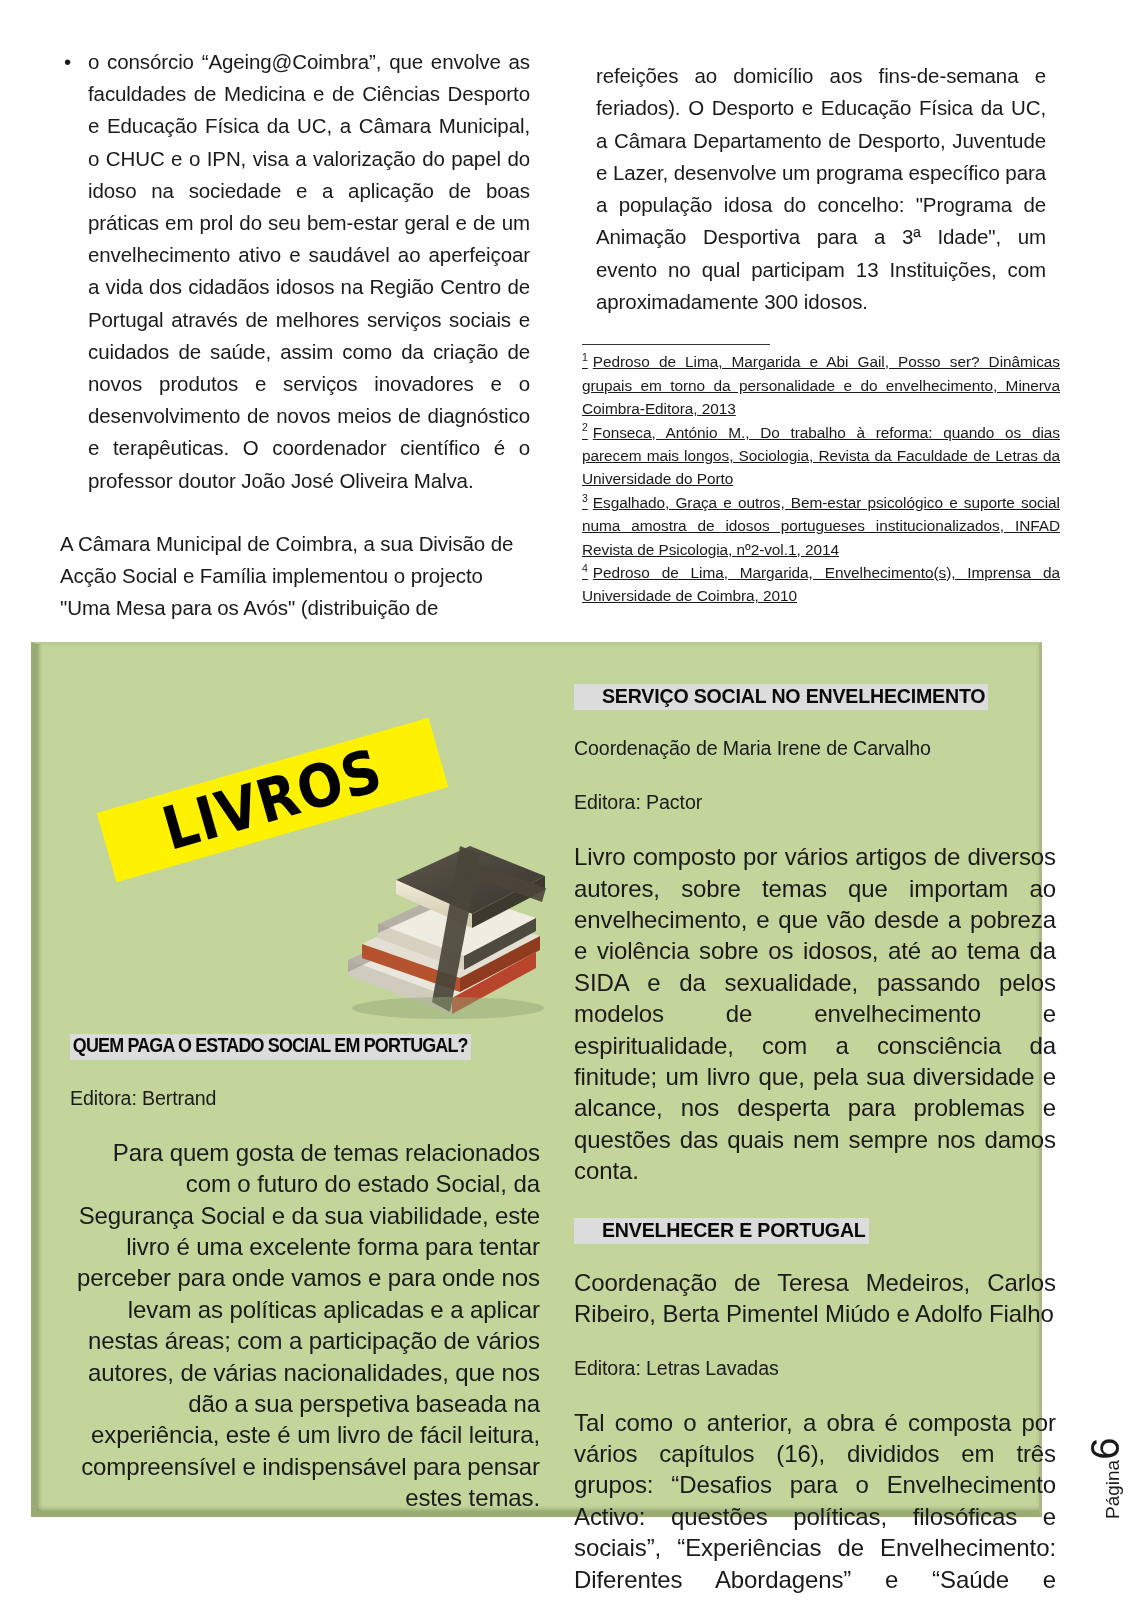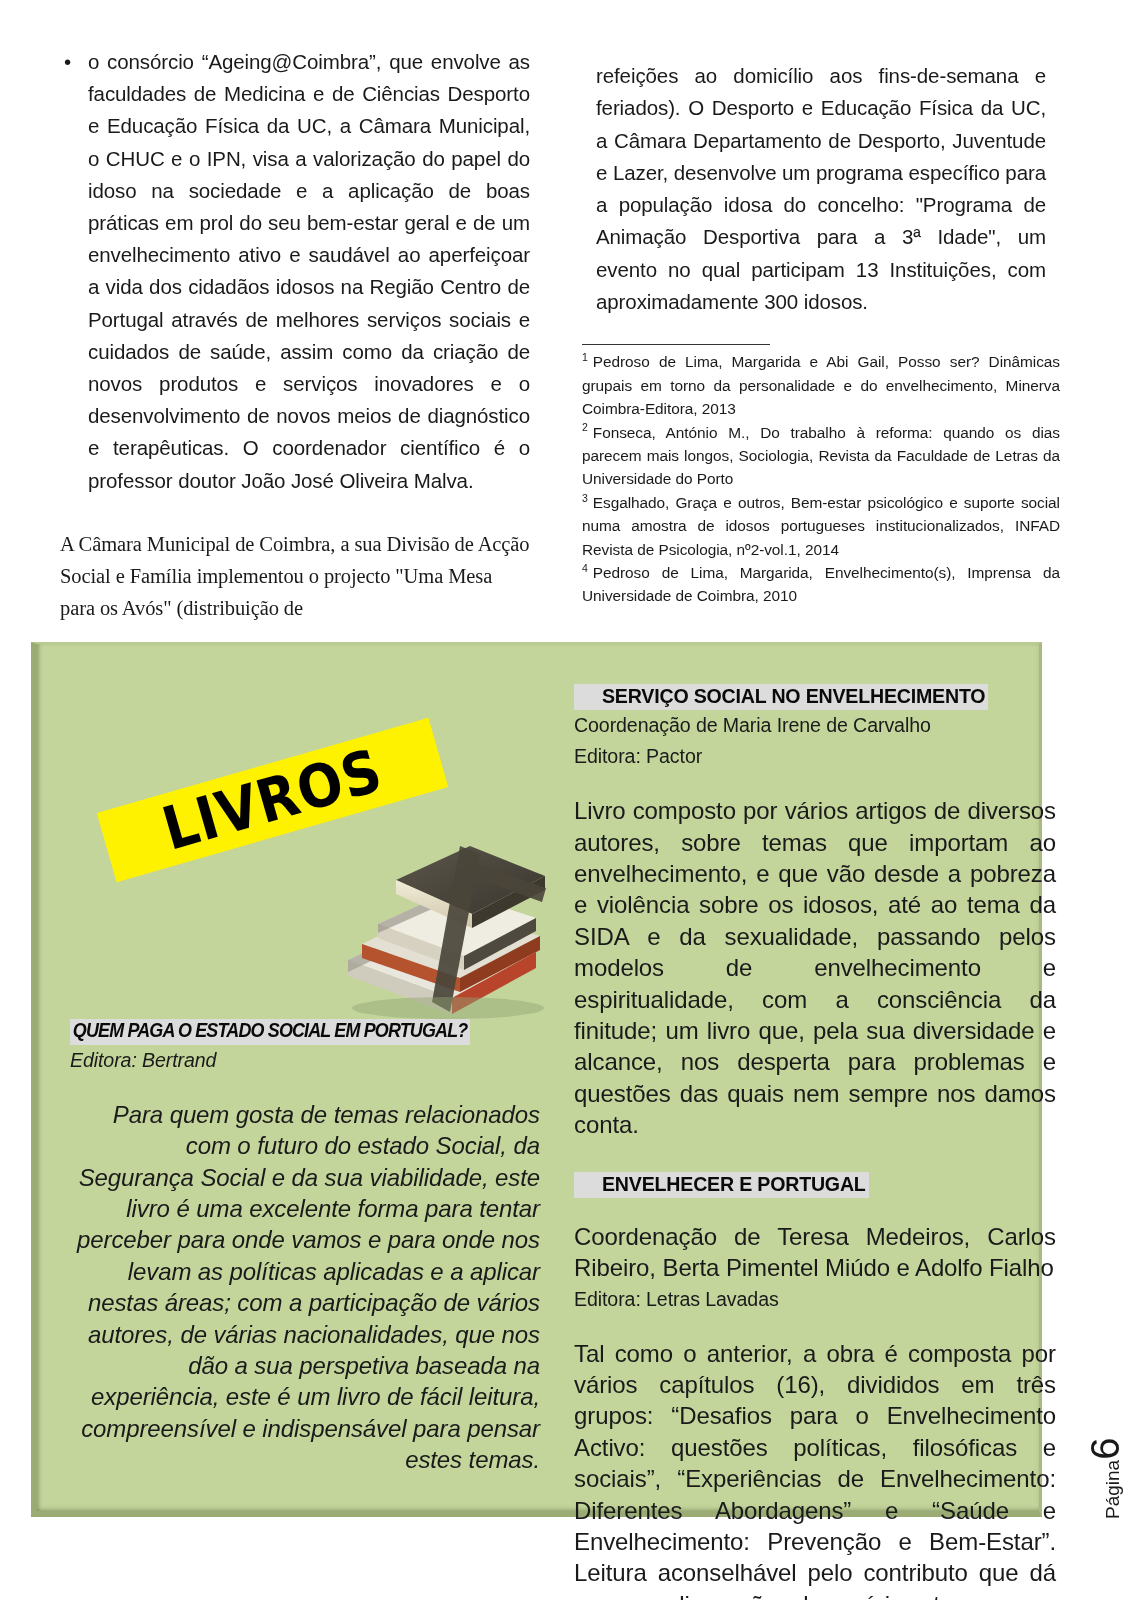--- a/index.html
+++ b/index.html
@@ -50,21 +50,21 @@
     font-size: 20.5px;
     line-height: 32.2px;
   }
 
   .para {
     text-align: justify;
     font-size: 20.5px;
     line-height: 32.2px;
     letter-spacing: -0.1px;
   }
-  .para.gap { margin-top: 31px; font-family: Liberation Serif, serif; }
+  .para.gap { margin-top: 31px; }
   .para.nojust { text-align: left; }
 
   .rc-para {
     text-align: justify;
     font-size: 20.5px;
     line-height: 32.3px;
     letter-spacing: -0.1px;
   }
 
   
@@ -74,21 +74,21 @@
     height: 0;
     border-top: 1.4px solid #333;
   }
   .footnotes {
     margin-top: 5px;
     font-size: 15.4px;
     line-height: 23.4px;
     text-align: justify;
     letter-spacing: -0.05px;
   }
-  .fn { margin: 0; text-align: justify; }
+  .fn { margin: 0; text-align: justify; text-decoration: underline; }
   .fn sup {
     font-size: 10.5px;
     vertical-align: super;
     line-height: 0;
     margin-right: 5px;
   }
 
   
   .panel {
     position: absolute;
@@ -182,20 +182,21 @@
   }
   .bk-heading.right-h {
     font-size: 19.6px;
     letter-spacing: -0.2px;
     padding-left: 28px;
   }
 
   .bk-line {
     font-size: 19.6px;
     line-height: 31px;
+    margin-top: 23px;
     letter-spacing: -0.1px;
   }
   .bk-body {
     font-size: 24px;
     line-height: 31.4px;
     margin-top: 23px;
     text-align: justify;
     letter-spacing: -0.1px;
   }
   .bk-body.nojust { text-align: right; }
@@ -319,21 +320,21 @@
 
         <g>
           <polygon points="120,14 140,22 110,180 92,170" fill="#4a453a" opacity="0.92"></polygon>
           <polygon points="128,28 206,56 202,70 124,42" fill="#4a453a" opacity="0.9"></polygon>
         </g>
 
         <ellipse cx="108" cy="176" rx="96" ry="11" fill="#93a573" opacity=".45"></ellipse>
       </svg>
     </div>
 
-    <div style="position:absolute; left:0; top:375px; width:470px;font-style:italic;">
+    <div style="position:absolute; left:0; top:390px; width:470px;">
       <div class="heading-row">
         <span class="bk-heading left-h">QUEM PAGA O ESTADO SOCIAL EM PORTUGAL?</span>
       </div>
       <div class="bk-line">Editora: Bertrand</div>
       <div class="bk-body nojust">Para quem gosta de temas relacionados com o futuro do estado Social, da Segurança Social e da sua viabilidade, este livro é uma excelente forma para tentar perceber para onde vamos e para onde nos levam as políticas aplicadas e a aplicar nestas áreas; com a participação de vários autores, de várias nacionalidades, que nos dão a sua perspetiva baseada na experiência, este é um livro de fácil leitura, compreensível e indispensável para pensar estes temas.</div>
     </div>
   </div>
 
   <div class="panel-right">
 

